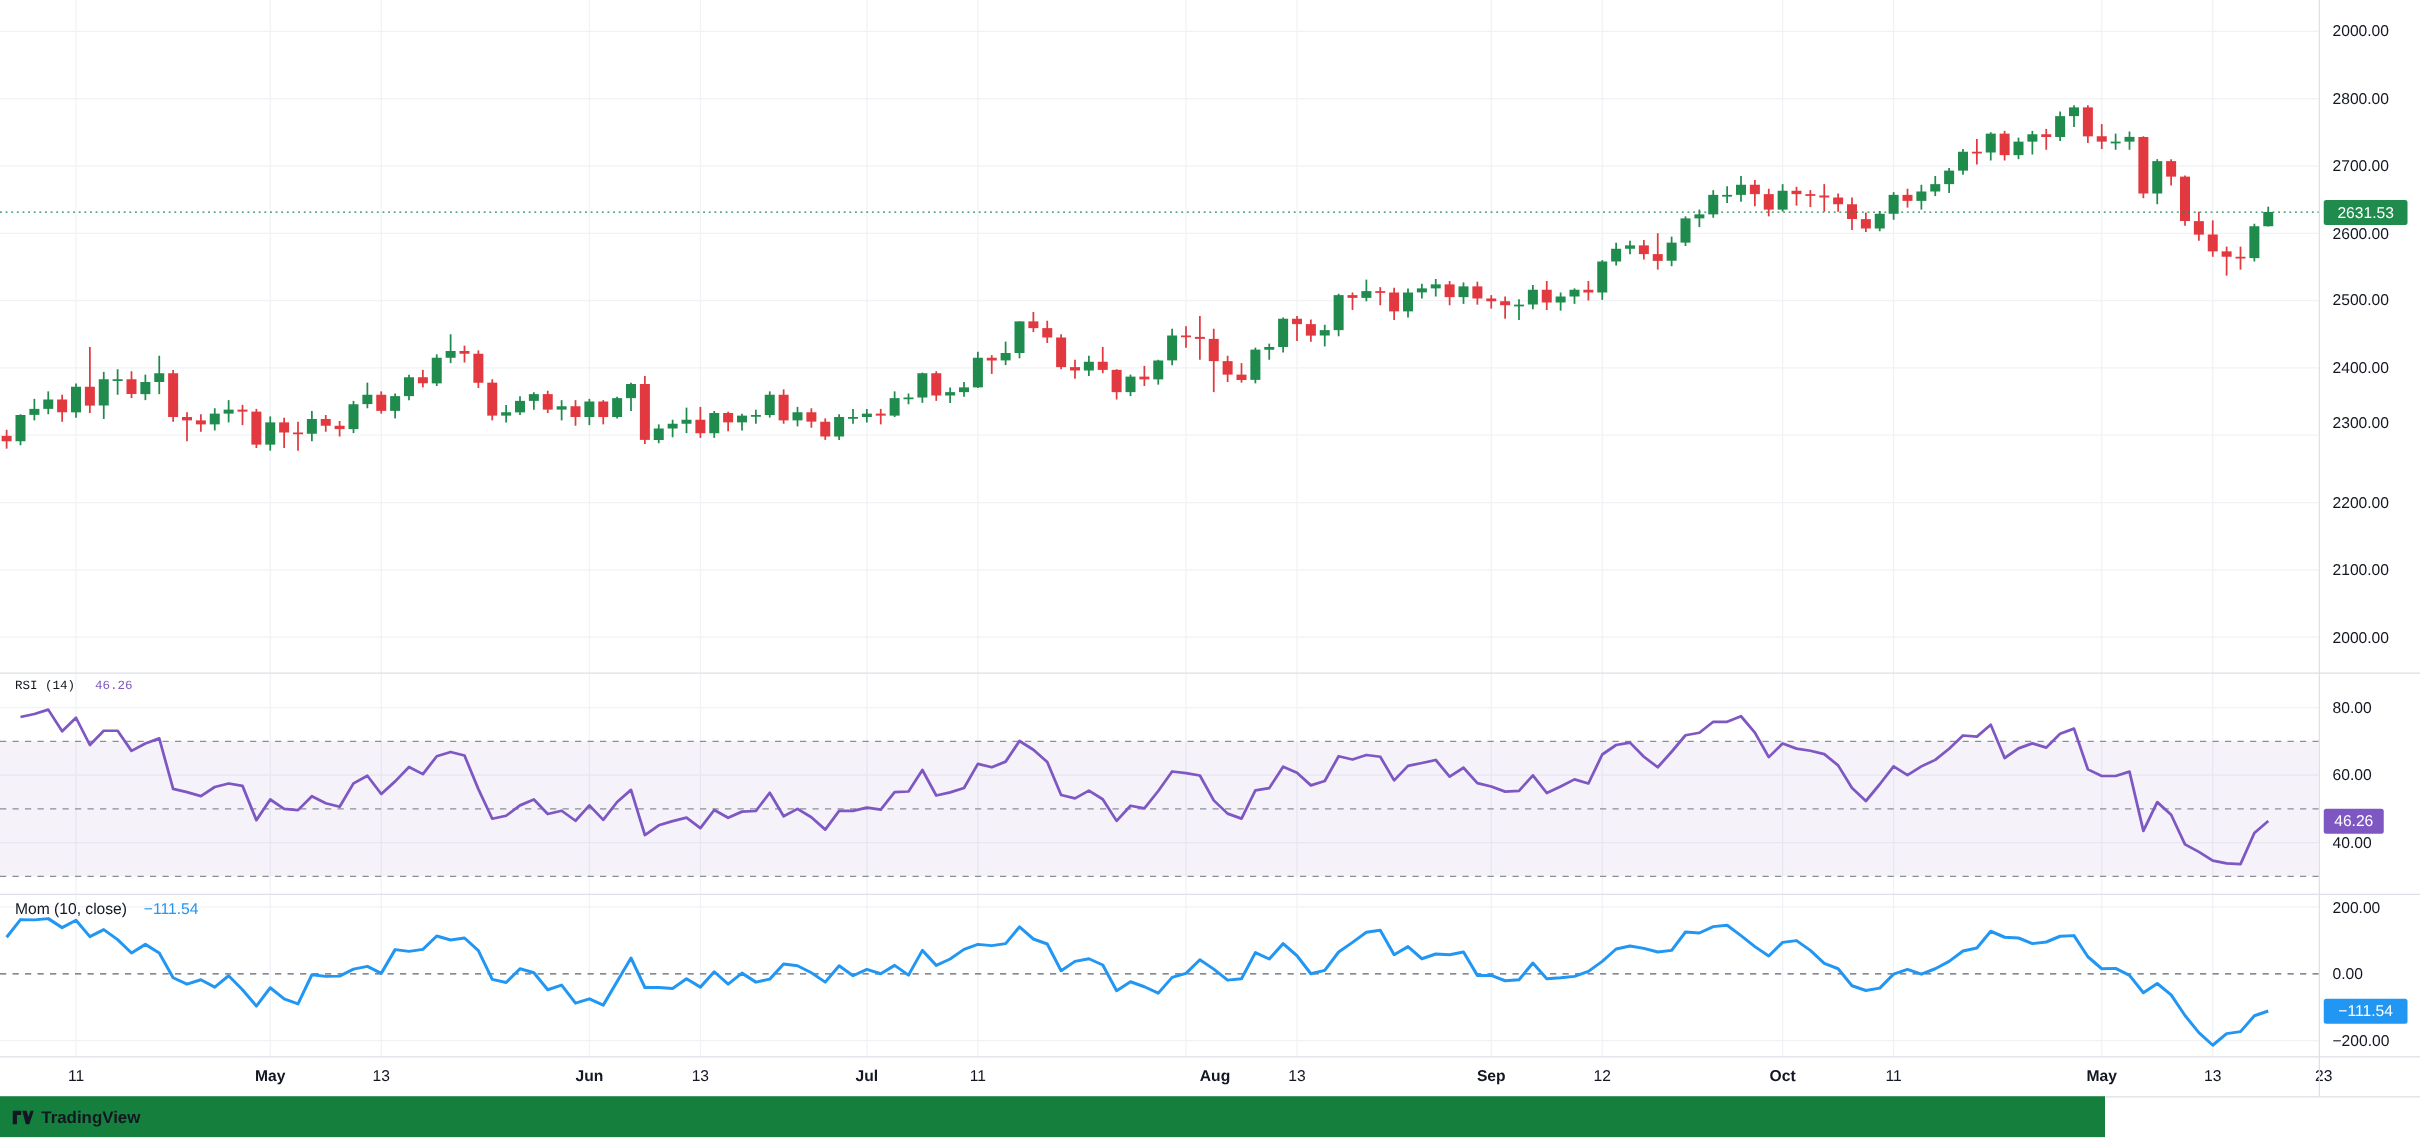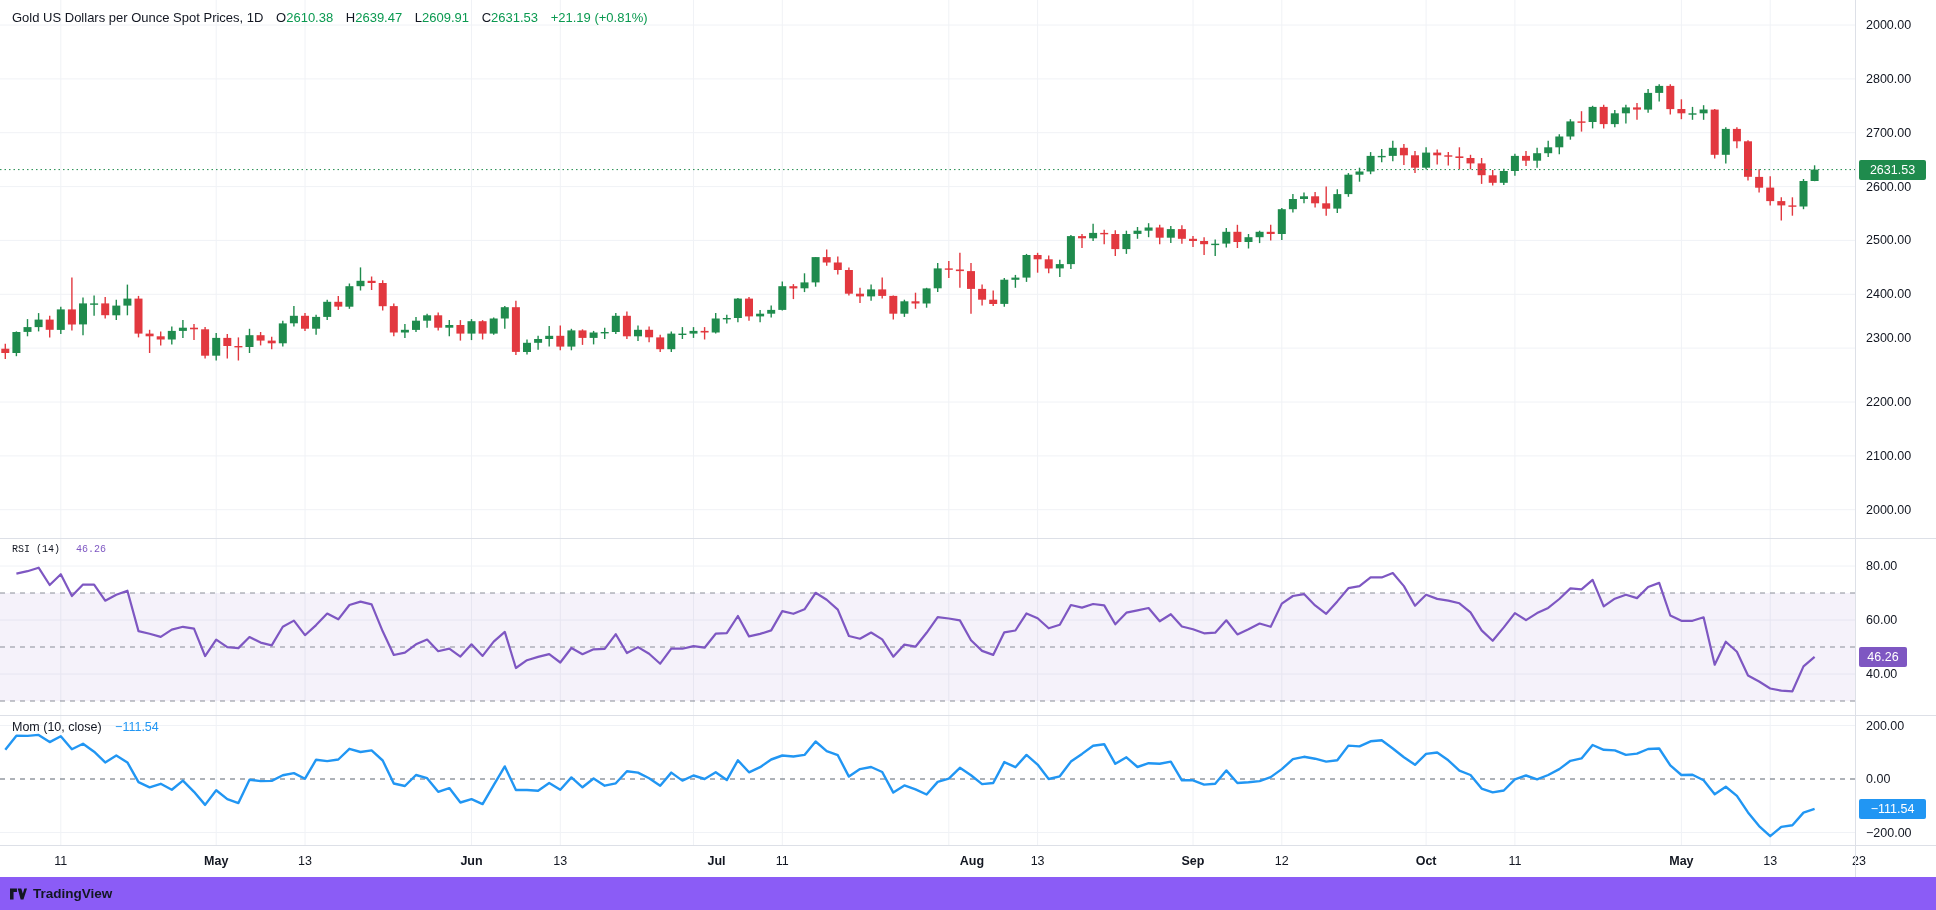--- a/index.html
+++ b/index.html
@@ -20,21 +20,21 @@
   .vline{position:absolute;top:0;width:1px;background:var(--divider);z-index:4;}
   .axis-label{position:absolute;left:1866px;width:68px;font-size:12.5px;line-height:16px;color:var(--text);z-index:3;}
   .time-label{position:absolute;top:845px;height:32px;line-height:32px;font-size:12.5px;color:var(--text);
               transform:translateX(-50%);z-index:3;}
   .time-label.bold{font-weight:700;}
   .badge{position:absolute;left:1859px;width:67px;height:20px;line-height:20px;text-align:center;
          font-size:12.5px;color:#fff;border-radius:2px;z-index:6;}
   #badge-price{background:var(--up);}
   #badge-rsi{background:var(--rsi);width:48px;}
   #badge-mom{background:var(--mom);}
-  #footer{position:absolute;left:0;top:877px;width:1936px;height:33px;display:flex;align-items:center;z-index:5;background:#8b5cf6;}
+  #footer{position:absolute;left:0;top:877px;width:1684px;height:33px;display:flex;align-items:center;z-index:5;background:#15803d;}
   #footer .brand{margin-left:6px;font-size:13.5px;font-weight:600;color:var(--text);}
   #logo{margin-left:10px;display:flex;align-items:center;}
 </style>
 </head>
 <body>
 
 <div id="root" style="--up: #1f8b4d; --down: #e2383f; --green-text: #0a9950; --rsi: #7e57c2; --mom: #2196f3; --text: #131722; --grid: #f0f2f6; --divider: #dde0e7;">
   <svg id="chart" width="1936" height="877">
       <g>
         <line x1="60.8" y1="0" x2="60.8" y2="845" stroke="#f0f2f6" stroke-width="1"></line>
@@ -401,28 +401,20 @@
         <line x1="1803.5" y1="179.0" x2="1803.5" y2="209.2" stroke="#1f8b4d" stroke-width="1.4"></line>
         <rect x="1799.5" y="181.0" width="8" height="25.5" fill="#1f8b4d"></rect>
         <line x1="1814.6" y1="165.3" x2="1814.6" y2="181.2" stroke="#1f8b4d" stroke-width="1.4"></line>
         <rect x="1810.6" y="169.6" width="8" height="11.4" fill="#1f8b4d"></rect>
       </g>
       <polyline points="16.4,573.6 27.5,571.2 38.6,567.7 49.7,585.0 60.8,574.2 71.9,596.0 83.0,584.6 94.1,584.6 105.2,600.7 116.3,594.8 127.4,590.7 138.5,631.1 149.6,633.7 160.7,636.9 171.8,629.6 182.9,626.8 194.0,628.7 205.1,656.1 216.2,639.6 227.3,647.1 238.4,648.1 249.5,637.0 260.6,642.6 271.7,645.4 282.8,626.7 293.9,620.6 305.0,635.2 316.1,625.1 327.2,613.6 338.3,619.3 349.4,605.0 360.5,601.6 371.6,604.4 382.7,631.3 393.8,655.0 404.9,652.6 416.0,644.3 427.1,639.6 438.2,651.2 449.3,648.6 460.4,656.6 471.5,644.3 482.6,655.9 493.7,641.6 504.8,631.9 515.9,668.0 527.0,660.2 538.1,656.9 549.2,654.1 560.3,662.5 571.4,648.0 582.5,654.2 593.6,649.3 604.7,648.8 615.8,634.2 626.9,653.0 638.0,647.1 649.1,653.8 660.2,663.7 671.3,648.7 682.4,648.7 693.5,646.1 704.6,647.7 715.7,633.7 726.8,633.2 737.9,616.0 749.0,636.4 760.1,633.9 771.2,630.4 782.3,611.1 793.4,613.8 804.5,609.3 815.6,592.8 826.7,599.8 837.8,609.6 848.9,636.0 860.0,638.7 871.1,632.5 882.2,639.4 893.3,656.7 904.4,644.6 915.5,646.7 926.6,632.8 937.7,617.2 948.8,618.5 959.9,620.4 971.0,640.3 982.1,650.9 993.2,654.9 1004.3,632.3 1015.4,630.5 1026.5,613.4 1037.6,618.2 1048.7,628.3 1059.8,624.8 1070.9,605.0 1082.0,607.6 1093.1,604.0 1104.2,605.4 1115.3,624.3 1126.4,612.7 1137.5,610.4 1148.6,608.0 1159.7,621.3 1170.8,614.2 1181.9,626.5 1193.0,629.2 1204.1,633.3 1215.2,632.7 1226.3,620.3 1237.4,634.4 1248.5,629.2 1259.6,623.5 1270.7,626.8 1281.8,603.6 1292.9,596.0 1304.0,594.1 1315.1,605.4 1326.2,613.8 1337.3,601.4 1348.4,588.2 1359.5,586.2 1370.6,577.4 1381.7,577.4 1392.8,573.0 1403.9,586.1 1415.0,605.7 1426.1,594.8 1437.2,598.9 1448.3,600.6 1459.4,603.3 1470.5,612.3 1481.6,630.4 1492.7,640.8 1503.8,627.4 1514.9,613.1 1526.0,620.1 1537.1,613.1 1548.2,607.9 1559.3,599.0 1570.4,588.4 1581.5,589.3 1592.6,579.8 1603.7,606.4 1614.8,598.7 1625.9,594.7 1637.0,598.1 1648.1,587.0 1659.2,582.9 1670.3,615.5 1681.4,620.8 1692.5,620.8 1703.6,617.3 1714.7,664.7 1725.8,641.7 1736.9,651.8 1748.0,675.5 1759.1,681.5 1770.2,688.5 1781.3,690.7 1792.4,691.3 1803.5,666.4 1814.6,656.8" fill="none" stroke="#7e57c2" stroke-width="2.2" stroke-linejoin="round"></polyline>
       <polyline points="5.3,749.8 16.4,735.7 27.5,735.9 38.6,734.9 49.7,742.1 60.8,736.2 71.9,749.3 83.0,743.7 94.1,751.7 105.2,762.4 116.3,755.5 127.4,762.4 138.5,782.2 149.6,787.3 160.7,783.8 171.8,789.7 182.9,780.6 194.0,791.8 205.1,804.9 216.2,790.2 227.3,799.1 238.4,803.1 249.5,779.8 260.6,781.1 271.7,780.9 282.8,775.3 293.9,773.1 305.0,778.7 316.1,759.7 327.2,761.1 338.3,759.5 349.4,748.8 360.5,752.0 371.6,750.4 382.7,760.5 393.8,783.5 404.9,786.0 416.0,775.0 427.1,778.2 438.2,791.8 449.3,788.1 460.4,802.5 471.5,799.1 482.6,804.1 493.7,785.2 504.8,766.4 515.9,790.0 527.0,790.0 538.1,790.8 549.2,783.0 560.3,789.7 571.4,777.4 582.5,787.3 593.6,778.5 604.7,785.7 615.8,783.3 626.9,771.2 638.0,772.6 649.1,778.2 660.2,785.7 671.3,772.6 682.4,780.6 693.5,775.5 704.6,779.0 715.7,772.3 726.8,780.1 737.9,760.3 749.0,772.3 760.1,767.2 771.2,759.5 782.3,755.5 793.4,756.5 804.5,754.9 815.6,741.5 826.7,751.2 837.8,755.2 848.9,776.6 860.0,769.1 871.1,767.0 882.2,772.0 893.3,792.6 904.4,785.4 915.5,789.4 926.6,794.5 937.7,781.9 948.8,778.7 959.9,767.8 971.0,775.3 982.1,784.1 993.2,783.0 1004.3,762.1 1015.4,767.2 1026.5,754.9 1037.6,764.6 1048.7,779.0 1059.8,776.3 1070.9,761.6 1082.0,753.9 1093.1,745.8 1104.2,744.2 1115.3,763.8 1126.4,757.3 1137.5,767.0 1148.6,763.2 1159.7,763.8 1170.8,761.6 1181.9,780.3 1193.0,780.3 1204.1,784.6 1215.2,783.8 1226.3,770.4 1237.4,783.0 1248.5,782.2 1259.6,781.1 1270.7,777.1 1281.8,769.1 1292.9,759.2 1304.0,756.8 1315.1,758.7 1326.2,761.6 1337.3,760.3 1348.4,745.6 1359.5,746.4 1370.6,741.3 1381.7,740.2 1392.8,748.5 1403.9,757.3 1415.0,764.8 1426.1,753.9 1437.2,752.5 1448.3,760.3 1459.4,770.7 1470.5,775.0 1481.6,788.6 1492.7,792.4 1503.8,790.5 1514.9,779.3 1526.0,775.5 1537.1,779.3 1548.2,775.0 1559.3,769.1 1570.4,760.8 1581.5,758.4 1592.6,745.0 1603.7,749.8 1614.8,750.4 1625.9,754.9 1637.0,753.6 1648.1,749.0 1659.2,748.5 1670.3,765.4 1681.4,775.0 1692.5,774.7 1703.6,780.3 1714.7,794.2 1725.8,786.8 1736.9,795.9 1748.0,812.4 1759.1,826.1 1770.2,836.2 1781.3,826.9 1792.4,825.3 1803.5,812.6 1814.6,808.8" fill="none" stroke="#2196f3" stroke-width="2.4" stroke-linejoin="round"></polyline>
       <line x1="0" y1="169.6" x2="1855" y2="169.6" stroke="#1f8b4d" stroke-width="1" stroke-dasharray="1.5 3"></line>
     </svg>
 
-  <div class="legend" id="legend-price">
-    <span class="t">Gold US Dollars per Ounce Spot Prices, 1D</span>
-    <span class="k">O</span><span class="g">2610.38</span>
-    <span class="k">H</span><span class="g">2639.47</span>
-    <span class="k">L</span><span class="g">2609.91</span>
-    <span class="k">C</span><span class="g">2631.53</span>
-    <span class="g chg">+21.19 (+0.81%)</span>
-  </div>
 
   <div class="legend" id="legend-rsi">
     <span class="t">RSI (14)</span>
     <span class="pv">46.26</span>
   </div>
 
   <div class="legend" id="legend-mom">
     <span class="t">Mom (10, close)</span>
     <span class="mv">−111.54</span>
   </div>
@@ -450,21 +442,21 @@
       <div class="axis-label" style="top: 717.5px;">200.00</div>
       <div class="axis-label" style="top: 771px;">0.00</div>
       <div class="axis-label" style="top: 824.5px;">−200.00</div>
     </div>
   <div id="time-labels">
       <div class="time-label" style="left: 60.8px;">11</div>
       <div class="time-label bold" style="left: 216.2px;">May</div>
       <div class="time-label" style="left: 305px;">13</div>
       <div class="time-label bold" style="left: 471.5px;">Jun</div>
       <div class="time-label" style="left: 560.3px;">13</div>
-      <div class="time-label bold" style="left: 693.5px; margin-left: 23px;">Jul</div>
+      <div class="time-label bold" style="left: 693.5px;">Jul</div>
       <div class="time-label" style="left: 782.3px;">11</div>
       <div class="time-label bold" style="left: 972px;">Aug</div>
       <div class="time-label" style="left: 1037.6px;">13</div>
       <div class="time-label bold" style="left: 1193px;">Sep</div>
       <div class="time-label" style="left: 1281.8px;">12</div>
       <div class="time-label bold" style="left: 1426.1px;">Oct</div>
       <div class="time-label" style="left: 1514.9px;">11</div>
       <div class="time-label bold" style="left: 1681.4px;">May</div>
       <div class="time-label" style="left: 1770.2px;">13</div>
       <div class="time-label" style="left: 1859px;">23</div>

